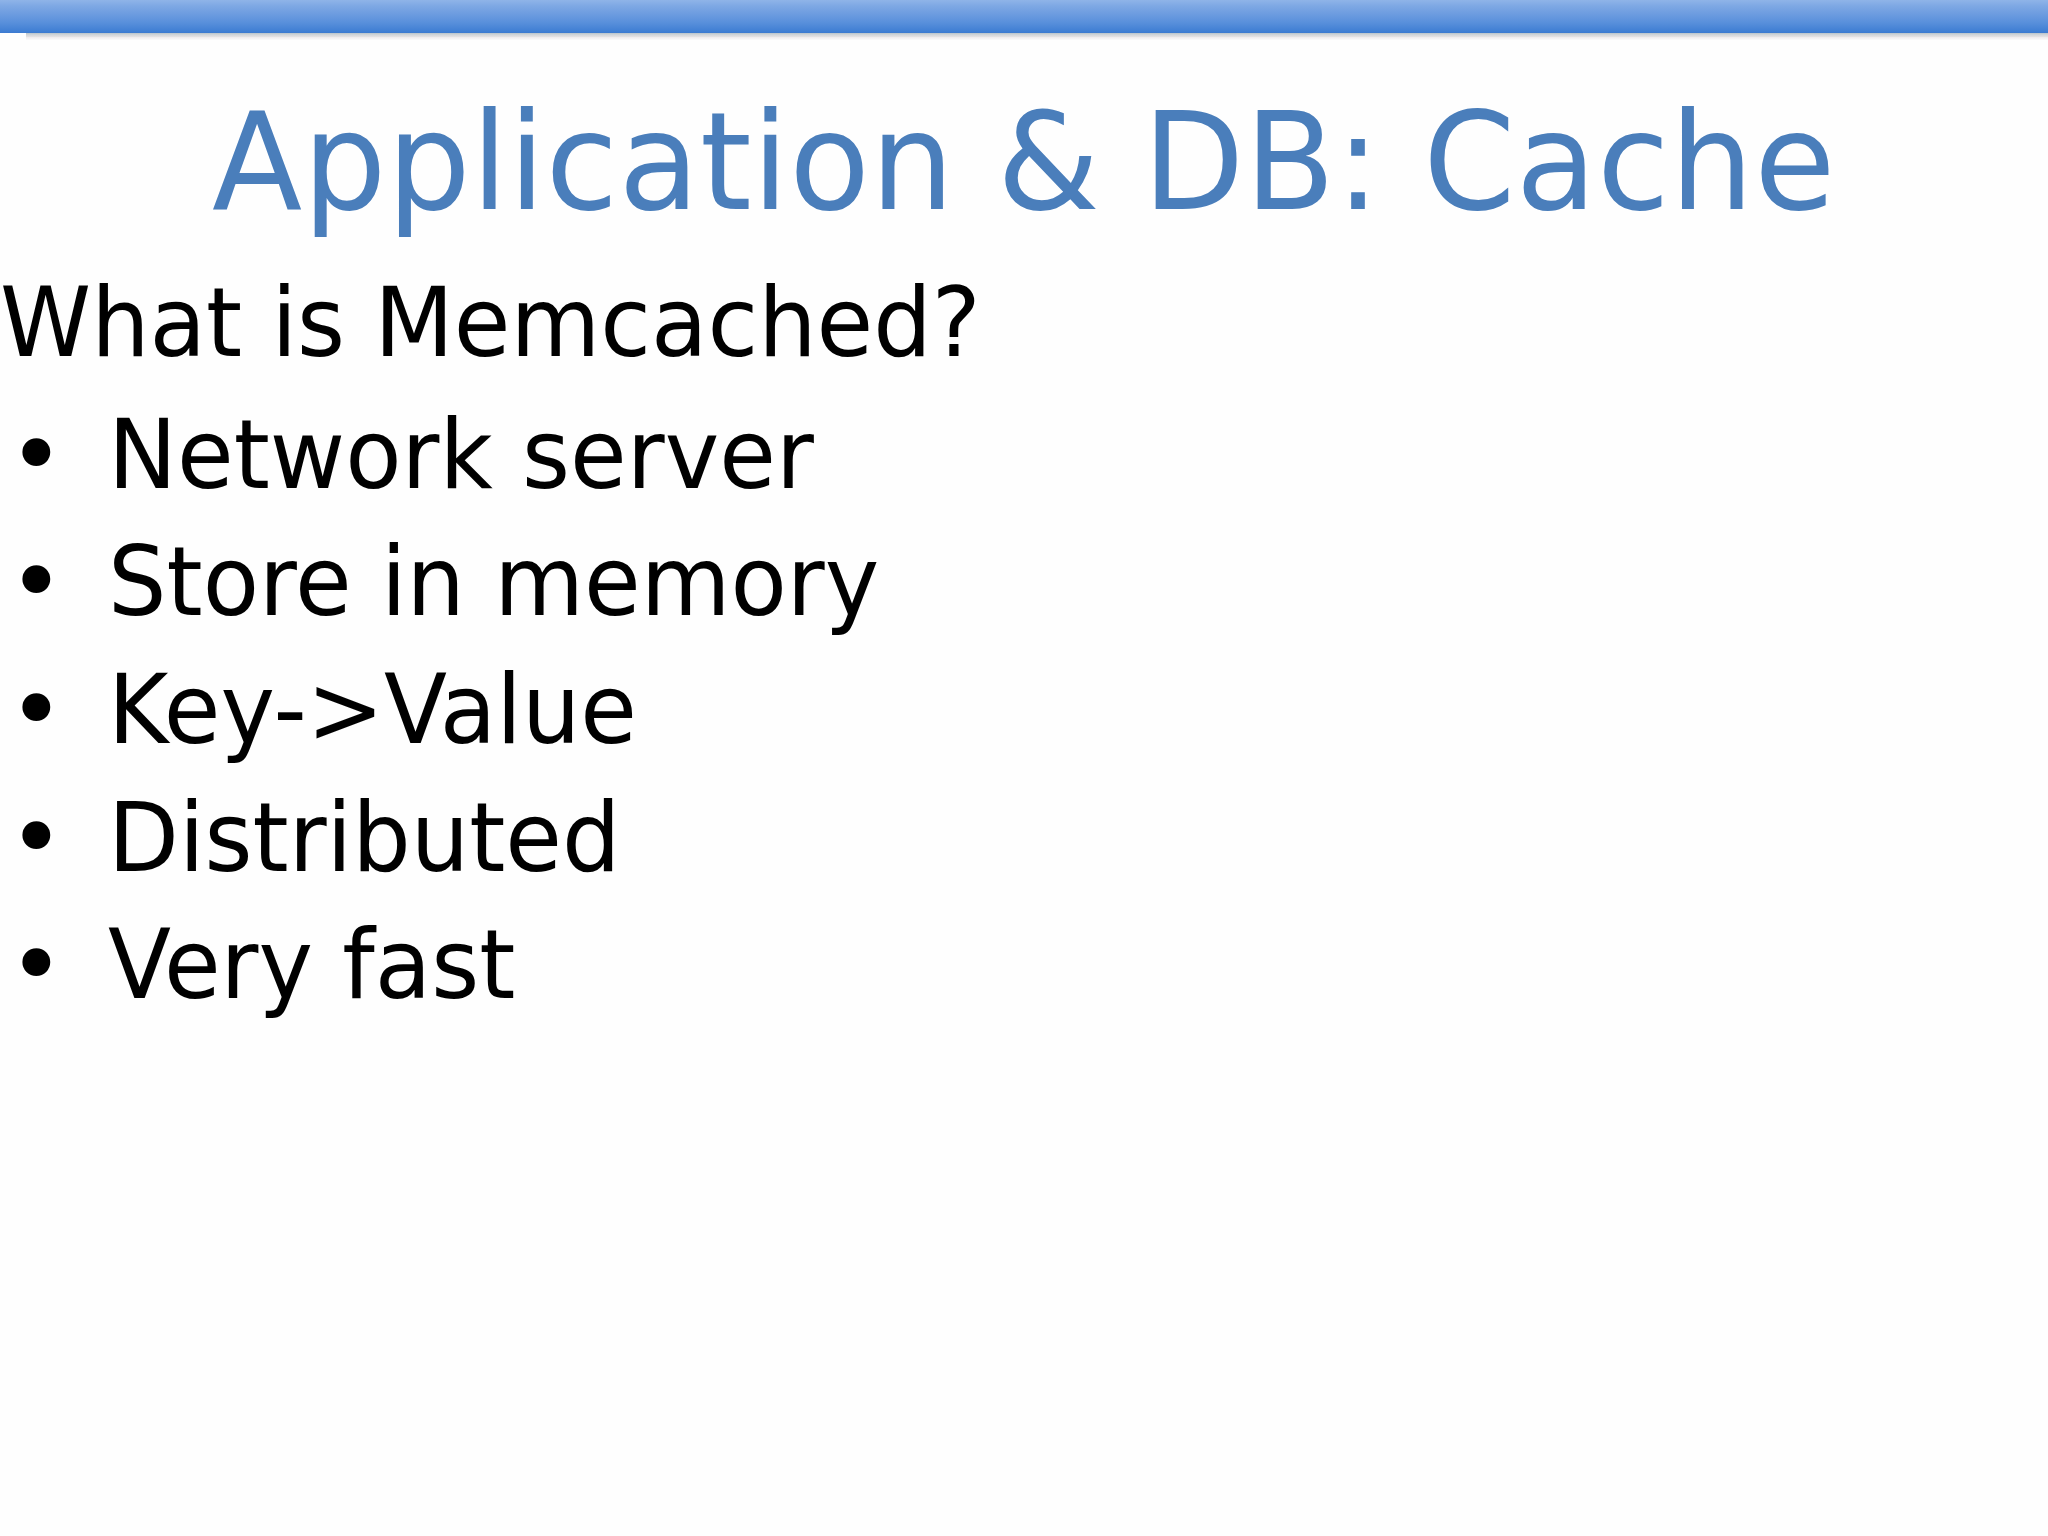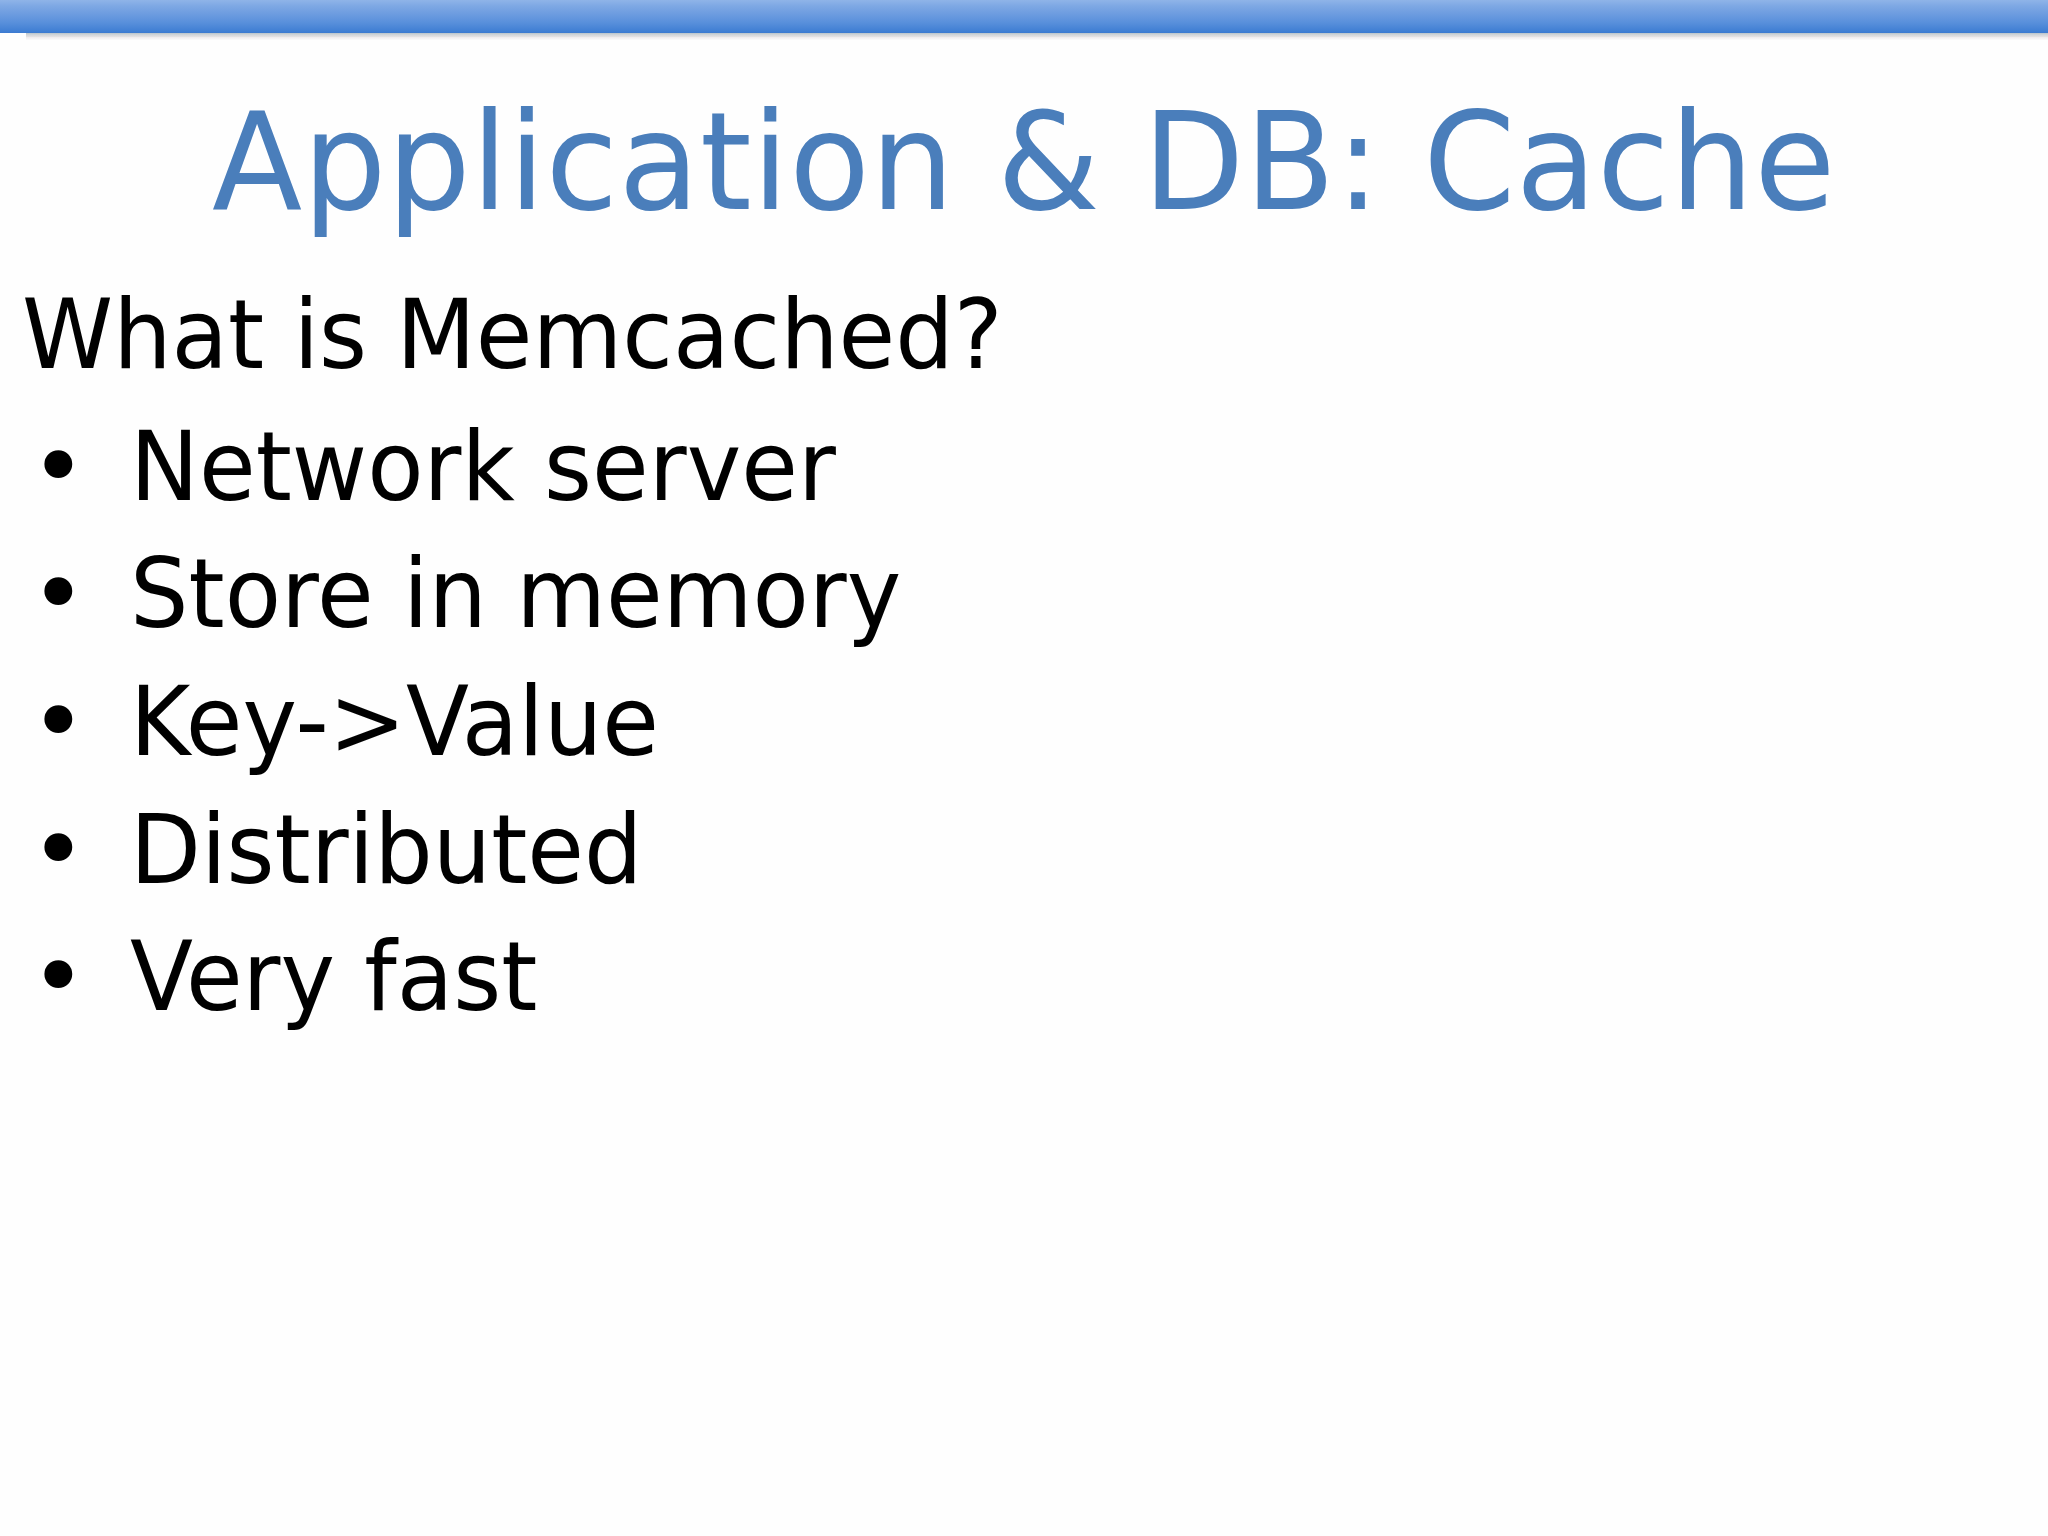--- a/index.html
+++ b/index.html
@@ -76,23 +76,22 @@
     letter-spacing: 0.5px;
     white-space: nowrap;
     transform: scaleX(0.97);
     transform-origin: center top;
   }
 
   
   .body-block {
     position: absolute;
     left: 0;
-    top: 272px;
+    top: 260px;
     width: 1960px;
-    padding-left: 22px;
     box-sizing: border-box;
   }
 
   .lead-line {
     color: #000000;
     font-family: "DejaVu Sans", sans-serif;
     font-size: 96px;
     line-height: 1.33;
     font-weight: 400;
     white-space: nowrap;

